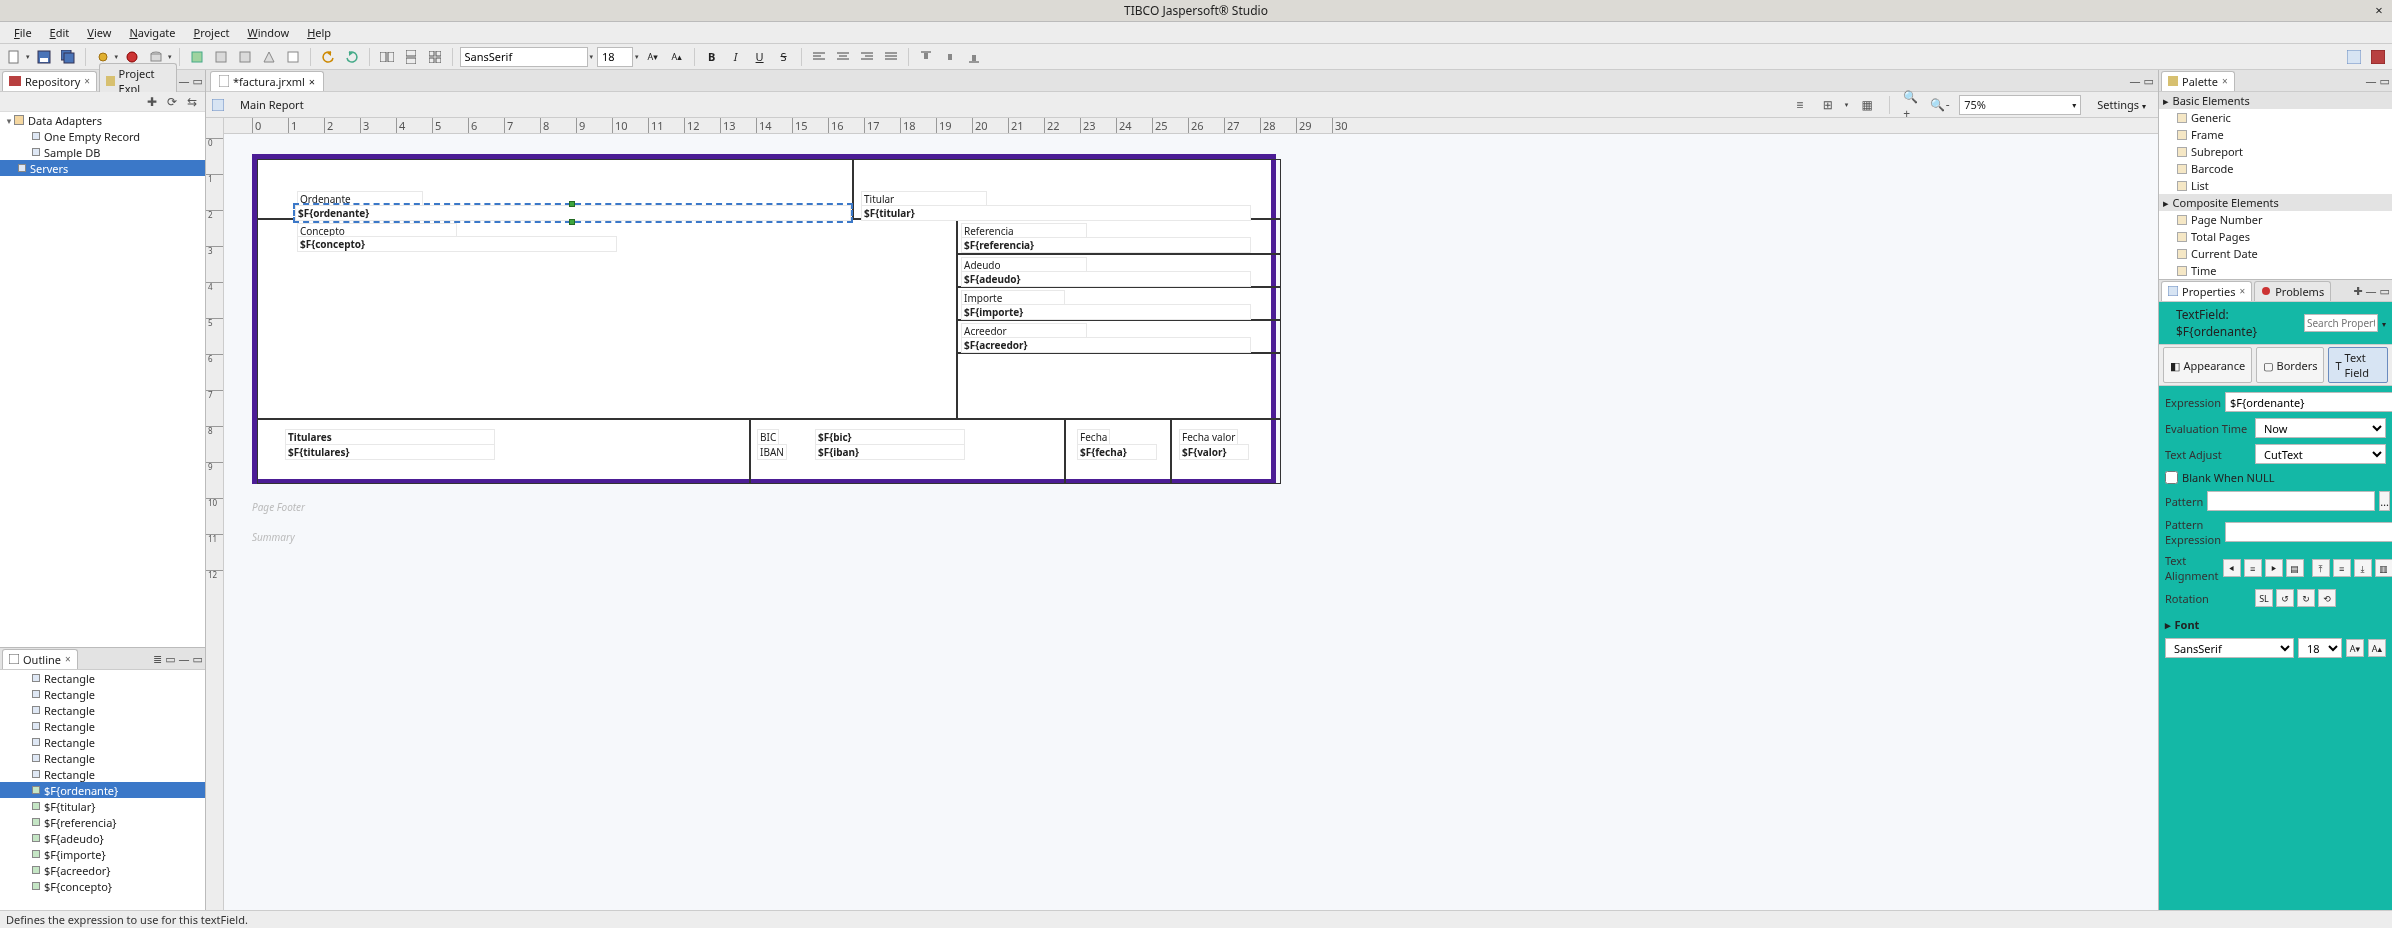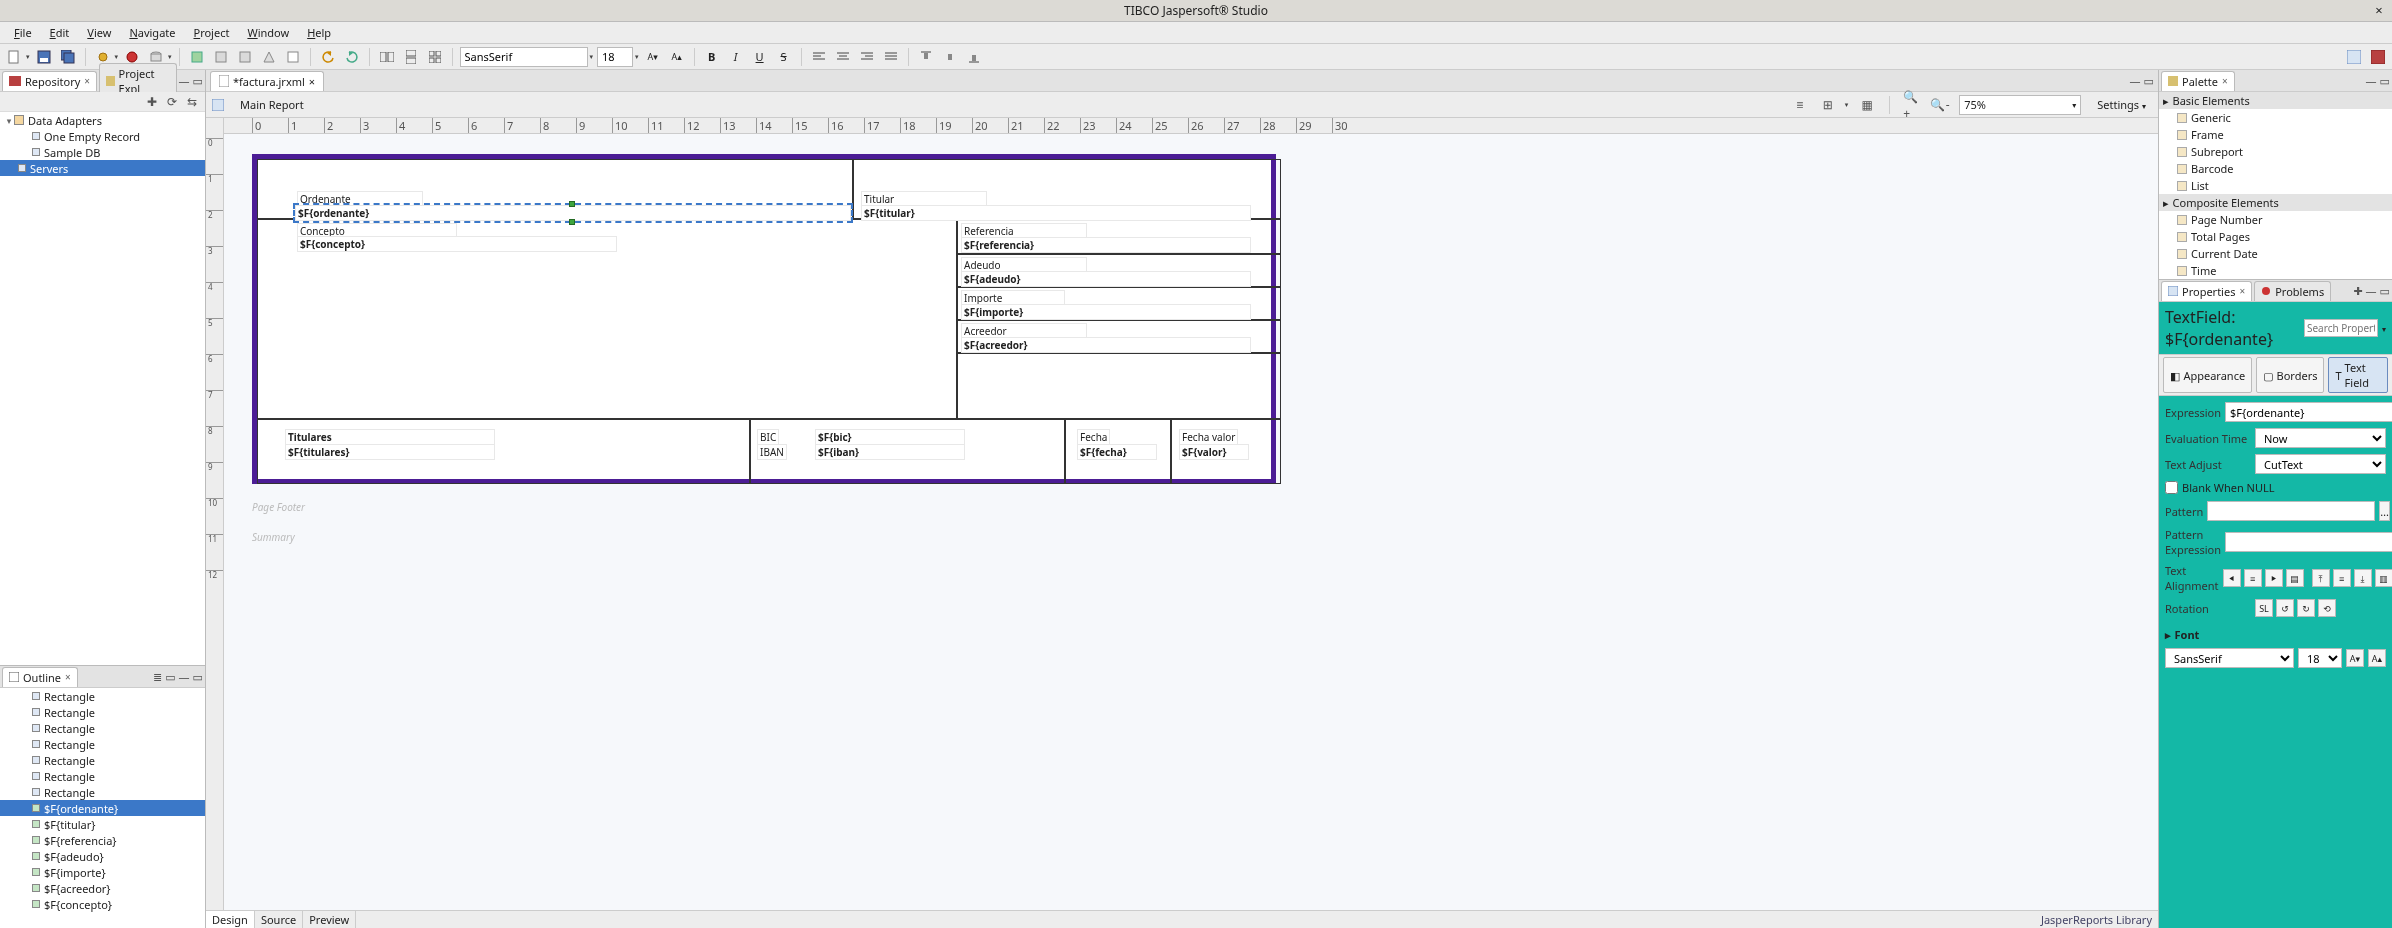--- a/index.html
+++ b/index.html
@@ -88,21 +88,21 @@
 
 .right-col { width:234px; display:flex; flex-direction:column; border-left:1px solid #bbb; background:#14b8a6;}
 .pal-panel { flex:0 0 204px; display:flex; flex-direction:column; border-bottom:1px solid #bbb;}
 .pal-list { flex:1; overflow:auto; background:#fff; }
 .pal-group { background:#e3e3e3; padding:1px 4px; font-size:11px; display:flex; align-items:center; gap:4px;}
 .pal-item { padding:1px 4px 1px 18px; cursor:pointer; display:flex; align-items:center; gap:4px;}
 .pal-ico { width:10px; height:10px; border:1px solid #aaa; background:#f5e7c5;}
 
 .props-panel { flex:1; display:flex; flex-direction:column; min-height:0;}
 .props-head { padding:4px 6px; display:flex; align-items:center; justify-content:space-between; border-bottom:1px solid #ccc; gap:4px;}
-.props-head .title { font-size:16px; }
+.props-head .title { font-size:12px;margin-left:11px; }
 .props-head input { width:74px; height:18px; border:1px solid #bbb; font-size:10px; padding:0 2px;}
 .props-tabs { display:flex; padding:2px 4px; gap:4px; border-bottom:1px solid #ccc; background:#ededed;}
 .ptab { padding:2px 6px; border:1px solid #bbb; border-radius:2px; background:#f5f5f5; font-size:10px; cursor:pointer; display:flex; align-items:center; gap:3px;}
 .ptab.active { background:#d7e4f3; border-color:#6a8bbf;}
 .props-body { flex:1; overflow:auto; padding:6px; display:flex; flex-direction:column; gap:6px;}
 .prow { display:flex; align-items:center; gap:4px; }
 .prow .lbl { width:86px; font-size:11px; color:#333;}
 .prow input[type=text], .prow select { flex:1; height:20px; border:1px solid #bbb; padding:0 4px; background:#fff; font-size:11px;}
 .prow .btn-sm{ width:20px; height:20px; border:1px solid #bbb; background:#f5f5f5; display:flex;align-items:center;justify-content:center; cursor:pointer; font-size:11px;}
 .chk { display:flex; align-items:center; gap:4px; font-size:11px;}
@@ -588,26 +588,20 @@
                 <div class="lab" style="left:922px;top:270px;">Fecha valor</div>
                 <div class="fld" style="left:922px;top:285px;width:70px;">$F{valor}</div>
               </div>
               <div class="band-label" style="position:relative;margin-top:16px;">Page Footer</div>
               <div class="band-label" style="position:relative;margin-top:16px;">Summary</div>
             </div>
           </div>
         </div>
       </div>
 
-      <div class="editor-bottom">
-        <div class="bt active">Design</div>
-        <div class="bt">Source</div>
-        <div class="bt">Preview</div>
-        <div class="jr">JasperReports Library</div>
-      </div>
     </div>
 
     <div class="right-col">
       <div class="pal-panel">
         <div class="view-tabs">
           <div class="vtab">
             <svg width="10" height="10">
                 <rect width="10" height="10" fill="#d7c070"></rect>
               </svg>
             <span>Palette</span>
@@ -759,14 +753,17 @@
             <select style="flex:0 0 44px"><option>18</option></select>
             <div class="align-btn">A▾</div>
             <div class="align-btn">A▴</div>
           </div>
         </div>
       </div>
     </div>
 
   </div>
 
+  <div class="statusbar">
+    <span>Defines the expression to use for this textField.</span>
+  </div>
 
 </div>
 
 </body></html>

